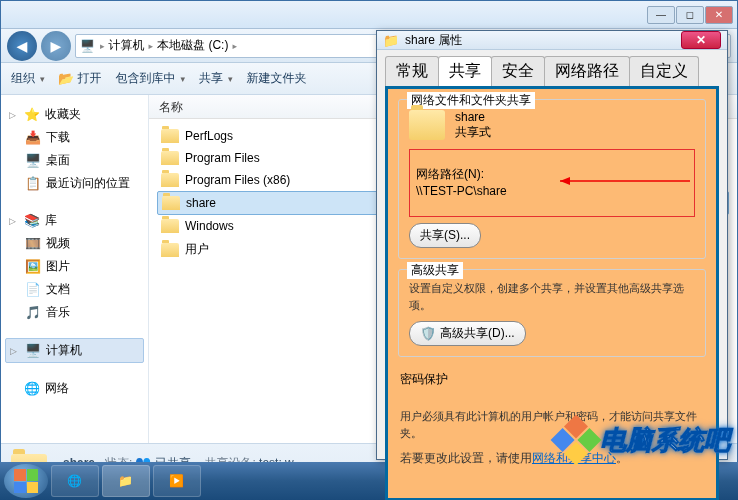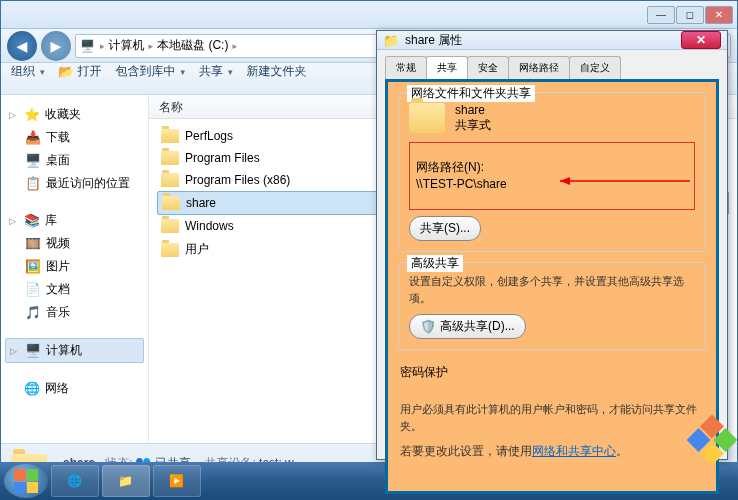--- a/index.html
+++ b/index.html
@@ -12,21 +12,21 @@
 .win-btn{width:28px;height:18px;background:#d6e5f3;border:1px solid #8fa8c0;border-radius:2px;display:flex;align-items:center;justify-content:center;font-size:10px;color:#333}
 .win-btn.close{background:#d67070;color:#fff}
 
 .navbar{height:34px;background:linear-gradient(#eef5fc,#dce9f5);display:flex;align-items:center;padding:0 6px;gap:4px;border-bottom:1px solid #b8cde0}
 .nav-arrow{width:30px;height:30px;border-radius:50%;background:radial-gradient(#4a8cc7,#2a5a8a);display:flex;align-items:center;justify-content:center;color:#fff;font-size:14px}
 .breadcrumb{flex:1;height:24px;background:#fff;border:1px solid #a8c0d8;display:flex;align-items:center;padding:0 4px;gap:4px;border-radius:2px}
 .bc-icon{width:16px;height:16px;display:inline-flex;align-items:center;justify-content:center}
 .bc-sep{color:#888;font-size:9px}
 .searchbox{width:160px;height:24px;background:#fff;border:1px solid #a8c0d8;padding:0 6px;color:#888;font-style:italic;border-radius:2px}
 
-.toolbar{height:32px;background:linear-gradient(#f2f7fc,#e4eef7);display:flex;align-items:flex-start;padding:0 10px;gap:14px;border-bottom:1px solid #c8d8e8;color:#1a3a5a}
+.toolbar{height:32px;background:linear-gradient(#f2f7fc,#e4eef7);display:flex;align-items:center;padding:0 10px;gap:14px;border-bottom:1px solid #c8d8e8;color:#1a3a5a}
 .tb-item{display:flex;align-items:center;gap:3px;cursor:pointer}
 .tb-drop::after{content:"▾";font-size:9px;margin-left:2px;color:#666}
 
 .body{flex:1;display:flex;min-height:0}
 .sidebar{width:148px;background:#fff;border-right:1px solid #e0e8f0;padding:8px 4px;overflow:hidden}
 .sb-group{margin-bottom:14px}
 .sb-head{display:flex;align-items:center;gap:5px;padding:3px 4px;font-weight:400}
 .sb-head .disc{color:#888;font-size:9px;width:10px}
 .sb-item{display:flex;align-items:center;gap:5px;padding:3px 4px 3px 20px}
 .sb-item.sel{background:#d8e6f5;border:1px solid #a8c8e8;border-radius:2px}
@@ -52,21 +52,21 @@
 .orb{width:24px;height:24px;display:grid;grid-template:1fr 1fr/1fr 1fr;gap:1px}
 .orb span:nth-child(1){background:#e74}.orb span:nth-child(2){background:#6c4}.orb span:nth-child(3){background:#48e}.orb span:nth-child(4){background:#fc4}
 .tb-btn{width:48px;height:32px;background:rgba(255,255,255,0.1);border:1px solid rgba(255,255,255,0.2);border-radius:3px;display:flex;align-items:center;justify-content:center}
 .tb-btn.active{background:rgba(255,255,255,0.25)}
 
 
 .dialog{position:absolute;left:376px;top:30px;width:352px;height:430px;background:#f0f0f0;border:1px solid #4a6a8a;box-shadow:2px 2px 8px rgba(0,0,0,0.3);display:flex;flex-direction:column;z-index:10}
 .dlg-title{height:28px;background:linear-gradient(#eef5fc,#d8e6f3);display:flex;align-items:center;padding:0 6px;gap:6px;border-bottom:1px solid #b8cde0;color:#000}
 .dlg-close{margin-left:auto;width:40px;height:18px;background:linear-gradient(#e58,#c24);border:1px solid #a03;border-radius:3px;color:#fff;display:flex;align-items:center;justify-content:center;font-weight:bold}
 .tabs{display:flex;padding:6px 8px 0 8px;gap:0}
-.tab{padding:4px 10px;border:1px solid #b0b0b0;border-bottom:none;background:#e8e8e8;font-size:10px;border-radius:3px 3px 0 0;margin-right:-1px}
+.tab{padding:4px 10px;border:1px solid #b0b0b0;border-bottom:none;background:#e8e8e8;font-size:16px;border-radius:3px 3px 0 0;margin-right:-1px}
 .tab.active{background:#fff;position:relative;z-index:2}
 .tab-body{flex:1;margin:0 8px 8px 8px;background:#fdba74;border:3px solid #0369a1;padding:10px}
 
 .group{border:1px solid #d0d0d0;border-radius:3px;padding:10px;margin-bottom:10px;position:relative}
 .group-label{position:absolute;top:-8px;left:8px;background:#fff;padding:0 4px;font-size:12px}
 .share-row{display:flex;align-items:flex-start;gap:10px;margin-bottom:8px}
 .big-folder{width:36px;height:30px;background:linear-gradient(#ffe9a8,#f5cf6b);border-radius:3px;position:relative}
 .big-folder::before{content:"";position:absolute;top:-5px;left:2px;width:12px;height:5px;background:#f5cf6b;border-radius:2px 2px 0 0}
 .path-box{border:1px solid #e53030;padding:16px 6px;margin:6px 0;font-size:11px;line-height:1.4}
 .arrow-red{position:absolute;left:560px;top:175px;z-index:11}
@@ -296,13 +296,14 @@
     </div>
 </div>
 
 <div class="watermark">
   <div class="wm-logo">
       <span></span>
       <span></span>
       <span></span>
       <span></span>
     </div>
+  <div class="wm-text">电脑系统吧</div>
 </div>
 
 </body></html>

